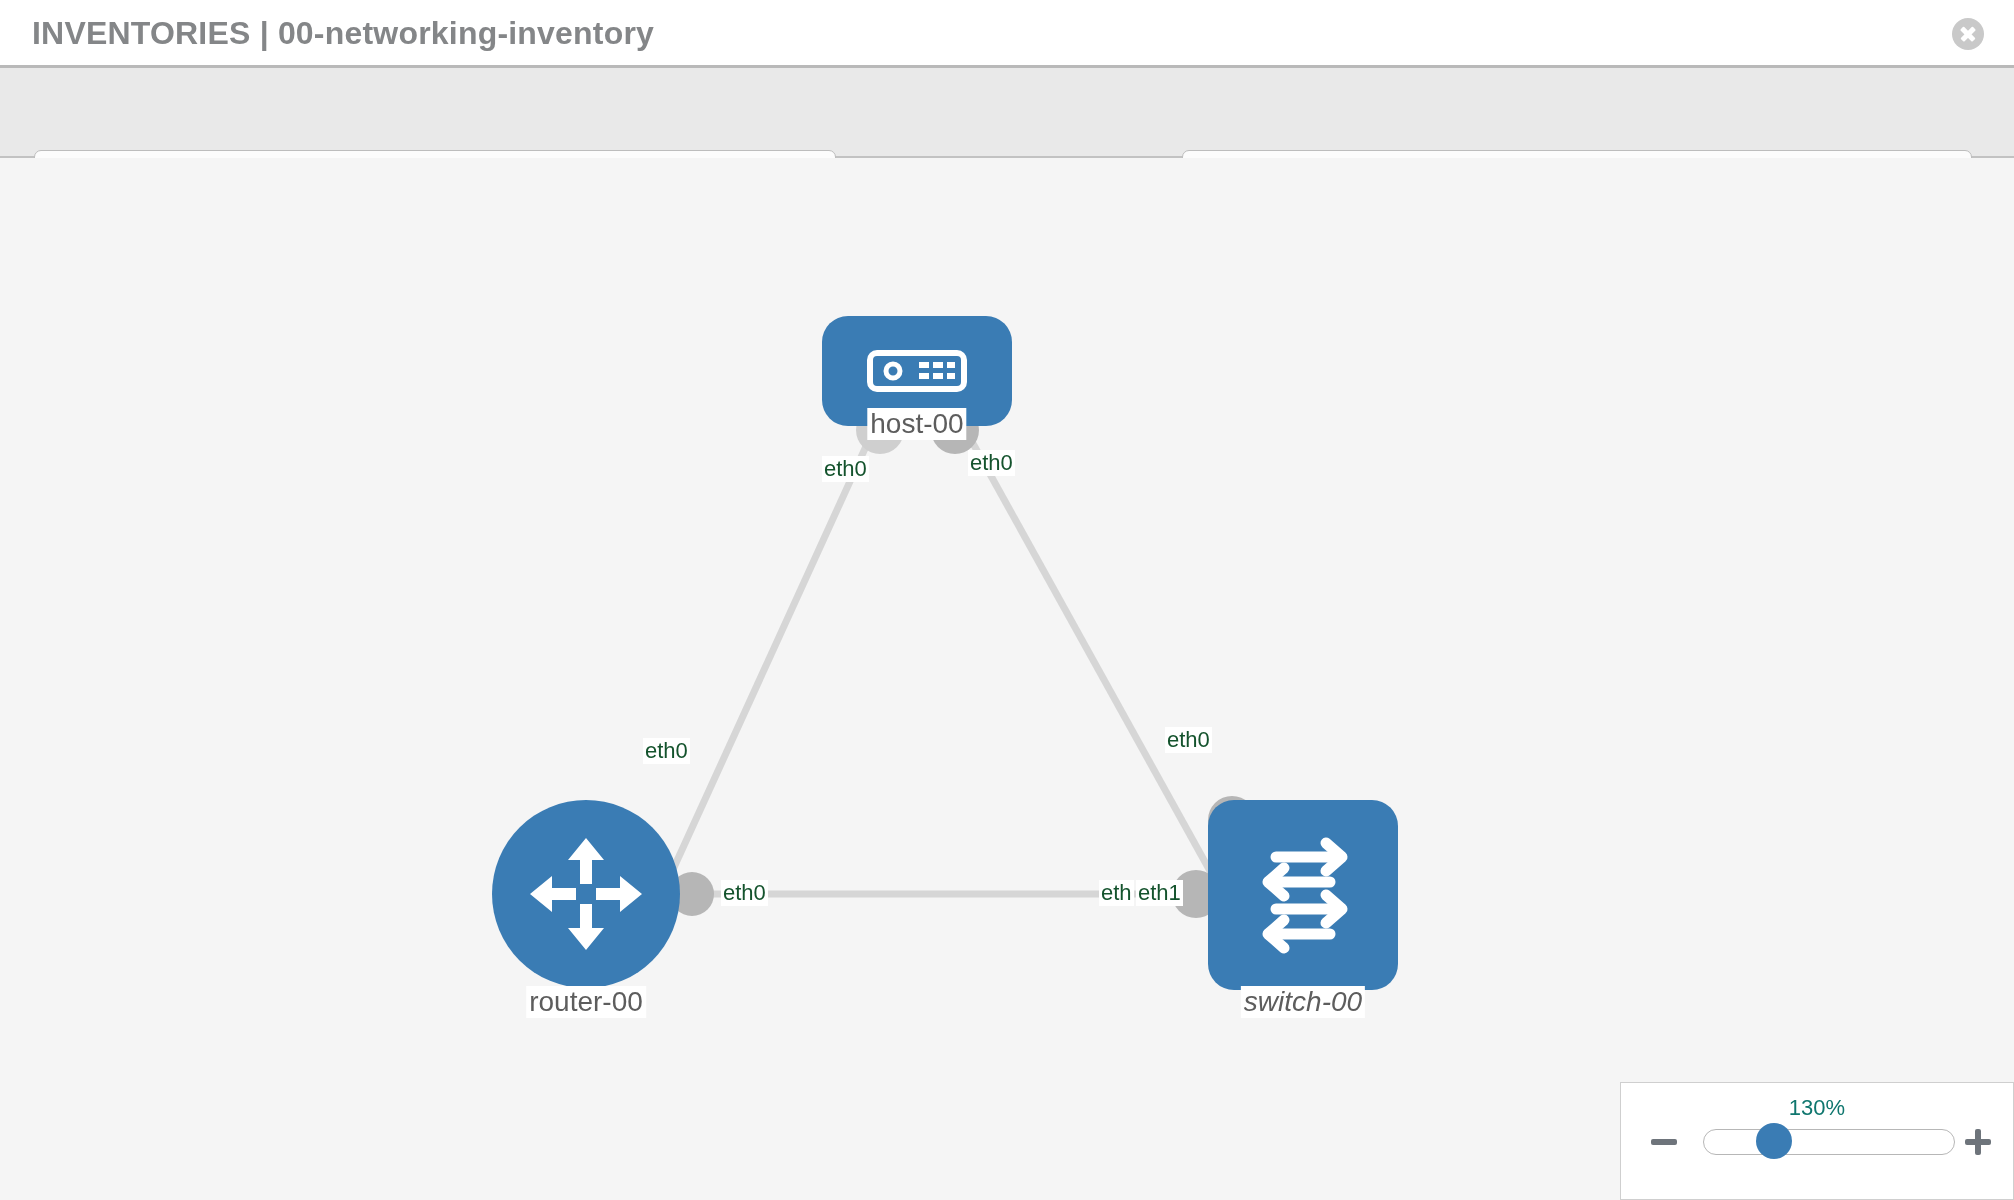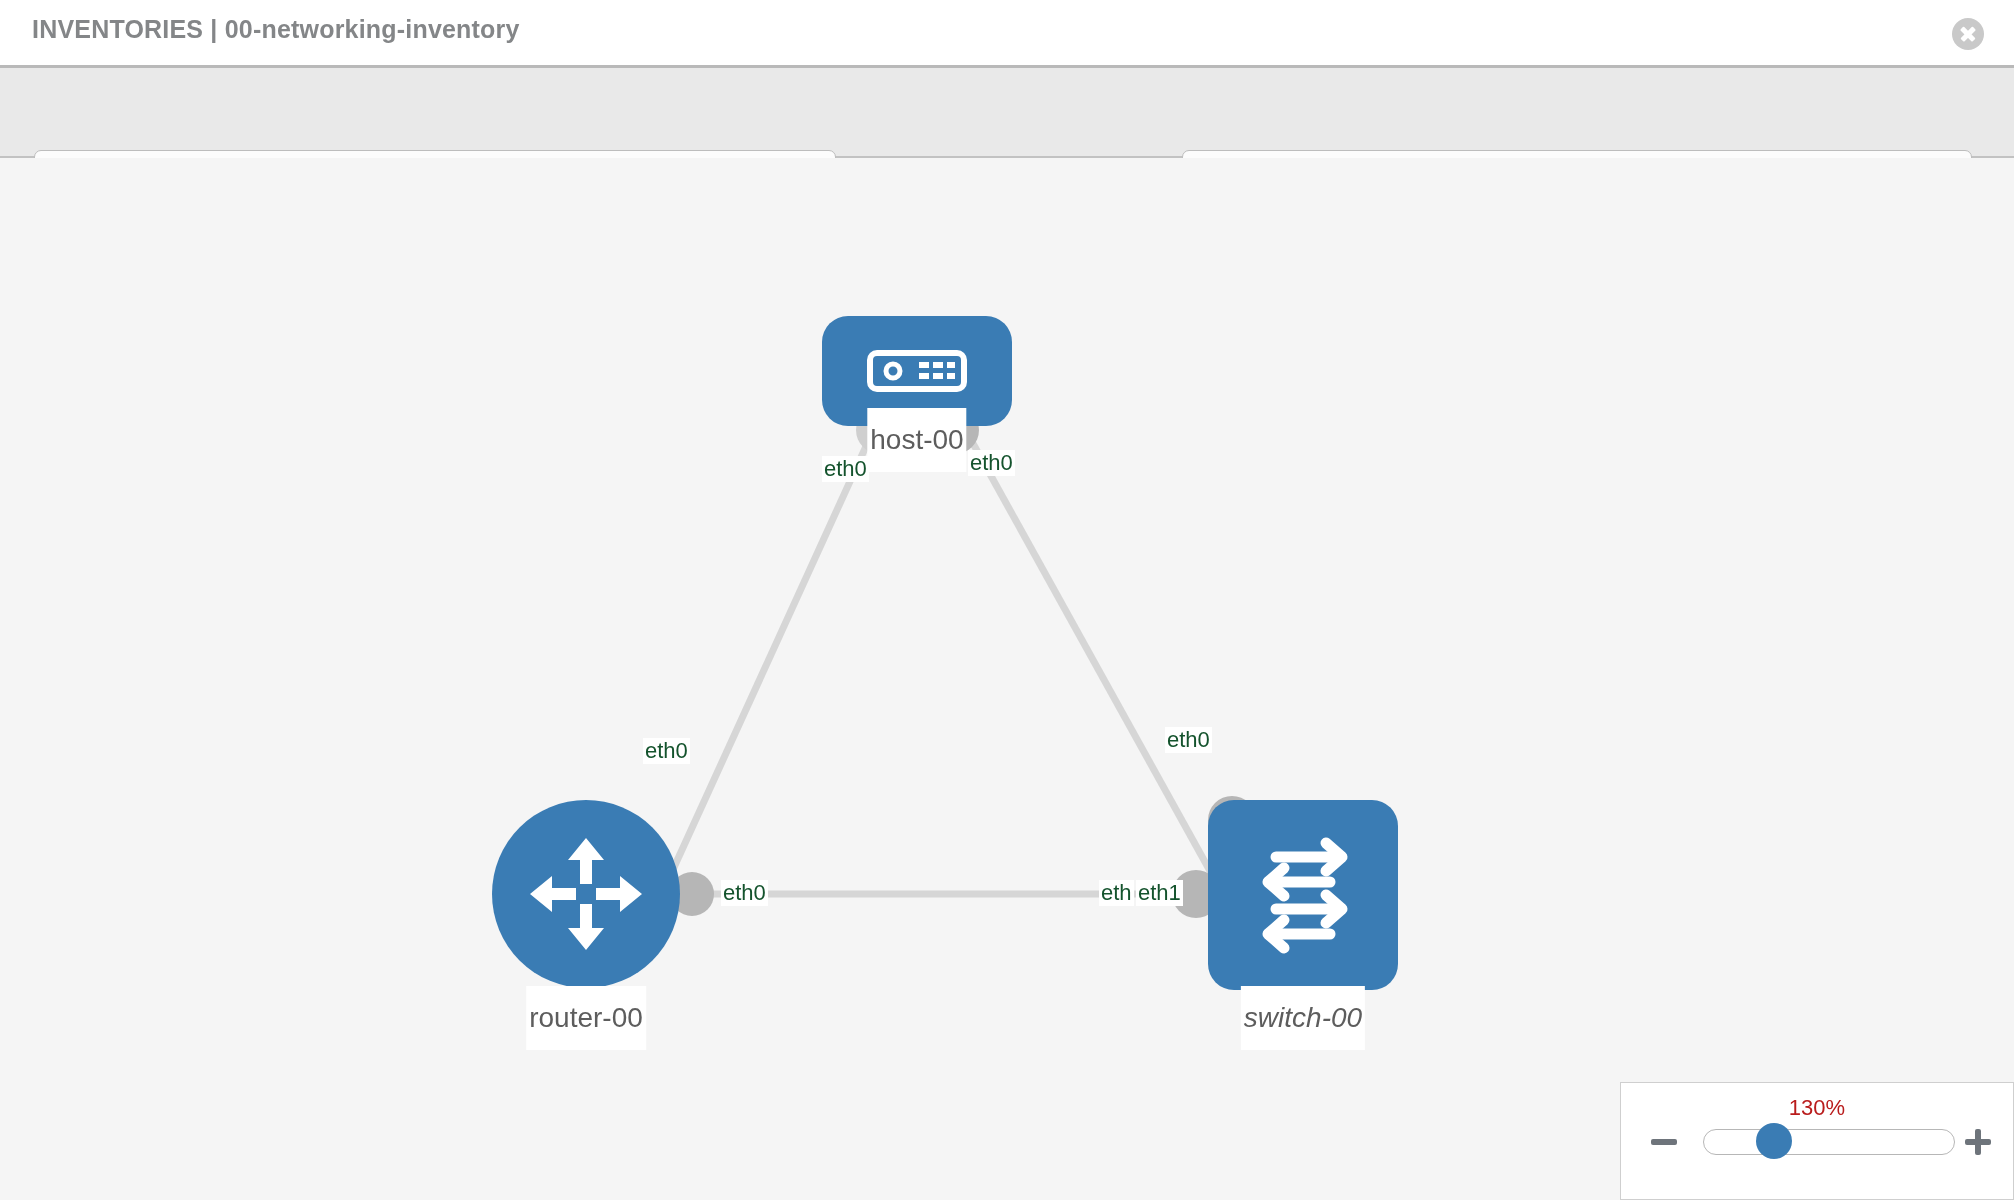--- a/index.html
+++ b/index.html
@@ -22,21 +22,21 @@
     width: 2014px;
     height: 68px;
     background: #ffffff;
     border-bottom: 3px solid #b9b9b9;
     box-sizing: border-box;
   }
   .page-title {
     position: absolute;
     left: 32px;
     top: 15px;
-    font-size: 25px;
+    font-size: 32px;
     font-weight: bold;
     font-stretch: condensed;
     color: #848688;
     letter-spacing: 0.2px;
     white-space: nowrap;
     font-family: "Liberation Sans Narrow", "Liberation Sans", sans-serif;
   }
   .close-icon {
     position: absolute;
     right: 30px;
@@ -134,21 +134,21 @@
     background: #3a7cb4;
     display: flex;
     align-items: center;
     justify-content: center;
   }
   .node-label {
     position: absolute;
     font-size: 28px;
     color: #5d5d5d;
     background: #ffffff;
-    padding: 16px 3px;
+    padding: 0 3px;
     white-space: nowrap;
     transform: translateX(-50%);
   }
 
   
   #node-host { left: 822px; top: 158px; }
   #node-host .node-shape {
     left: 0; top: 0;
     width: 190px; height: 110px;
     border-radius: 26px;
@@ -193,21 +193,21 @@
     background: #ffffff;
     border: 1px solid #cfcfcf;
     box-sizing: border-box;
   }
   .zoom-level {
     position: absolute;
     left: 0; right: 0;
     top: 12px;
     text-align: center;
     font-size: 22px;
-    color: #b91c1c;
+    color: #0f766e;
   }
   .zoom-minus, .zoom-plus {
     position: absolute;
     top: 44px;
     width: 30px;
     height: 30px;
     cursor: pointer;
   }
   .zoom-minus { left: 28px; }
   .zoom-plus  { right: 20px; }

